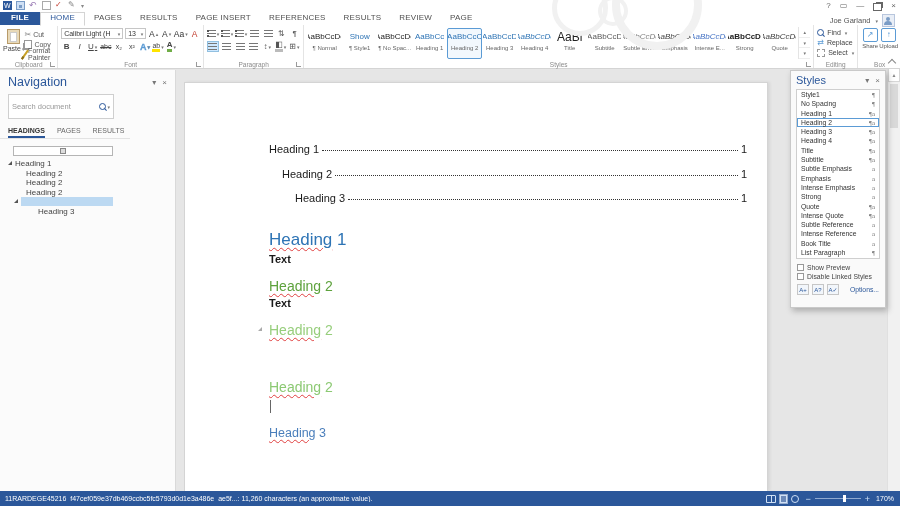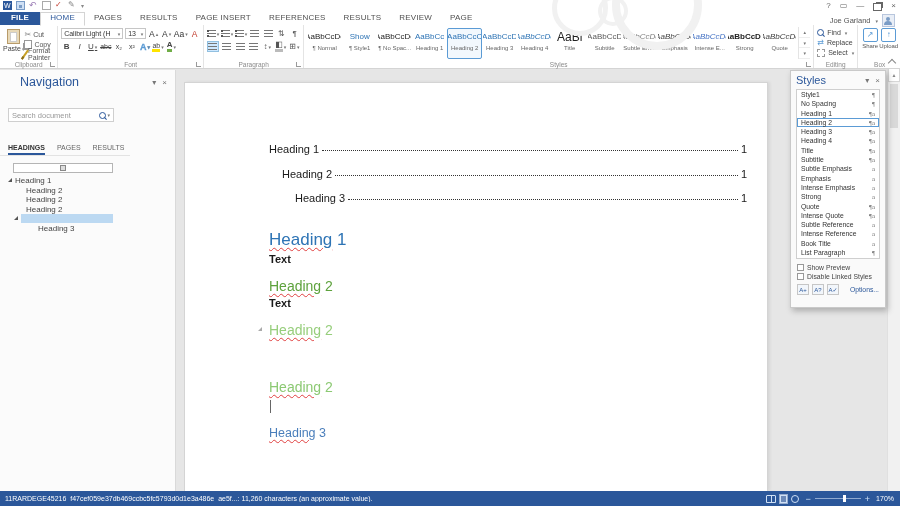--- a/index.html
+++ b/index.html
@@ -102,23 +102,23 @@
   .bicon{width:13px;height:12px;border:1px solid #5b9bd5;border-radius:2px;color:#5b9bd5;font-size:8px;line-height:11px;text-align:center;}
   .blbl{font-size:6px;color:#555;margin-top:1px;}
   .ribchev{position:absolute;right:5px;bottom:2px;width:5px;height:5px;border-left:1px solid #888;border-top:1px solid #888;transform:rotate(45deg);}
 
   
   .workspace{position:absolute;top:68px;left:0;right:0;bottom:15px;background:#e6e6e6;}
 
   
   .navpane{position:absolute;left:0;top:2px;width:176px;bottom:0;background:#fbfbfb;border-right:1px solid #d9d9d9;box-sizing:border-box;}
   .nav-head{display:flex;align-items:center;padding:5px 8px 3px;}
-  .nav-title{color:#2b579a;font-size:12.5px;flex:1;margin-left:12px;}
+  .nav-title{color:#2b579a;font-size:12.5px;flex:1;}
   .panectl{color:#777;font-size:8px;margin-left:6px;}
-  .nav-search{margin:16px 8px;height:14px;border:1px solid #cfcfcf;background:#fff;display:flex;align-items:center;font-size:7.5px;color:#999;padding:0 3px;box-sizing:border-box;width:106px;}
+  .nav-search{margin:2px 8px;height:25px;border:1px solid #cfcfcf;background:#fff;display:flex;align-items:center;font-size:7.5px;color:#999;padding:0 3px;box-sizing:border-box;width:106px;}
   .nav-search .ph{flex:1;}
   .nav-tabs{display:flex;gap:12px;padding:6px 8px 0;border-bottom:1px solid #e3e3e3;width:130px;box-sizing:border-box;}
   .ntab{font-size:7px;color:#666;padding-bottom:2px;}
   .ntab.active{color:#333;font-weight:bold;border-bottom:2px solid #2b579a;}
   .nav-tree{padding-top:5px;font-size:8px;color:#444;}
   .nav-object-box{width:98px;height:8px;border:1px solid #b5b5b5;background:#fff;margin:2px 0 3px 13px;display:flex;align-items:center;justify-content:center;}
   .obj-icon{width:4px;height:4px;border:1px solid #888;background:#ddd;}
   .nrow{height:9.5px;display:flex;align-items:center;box-sizing:border-box;}
   .tri{width:0;height:0;border:2.5px solid transparent;border-bottom-color:#555;border-right-color:#555;margin-right:3px;margin-top:-2px;}
   .nrow.sel .nlabel{background:#bcd9f2;flex:1;height:9px;margin-right:62px;}

